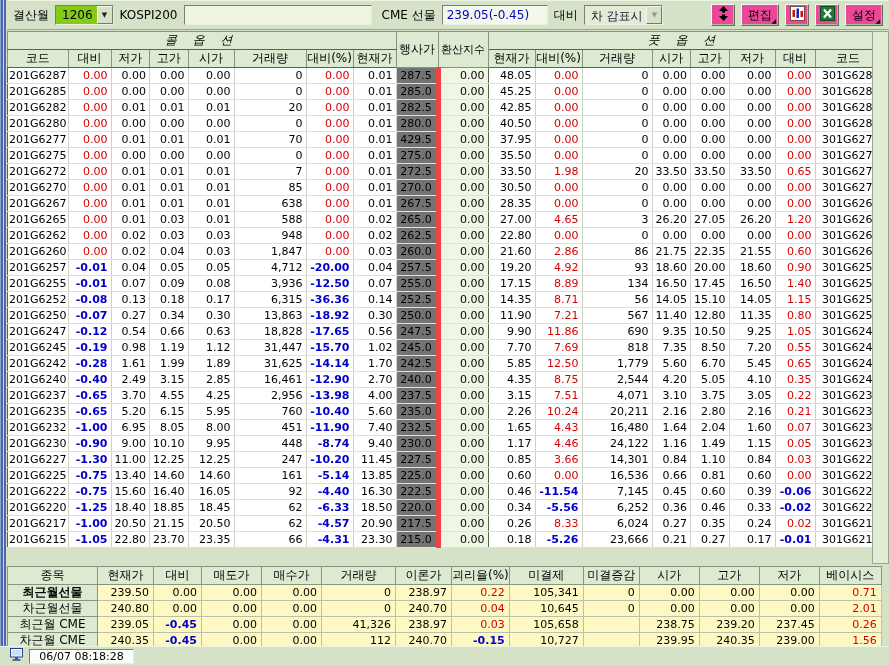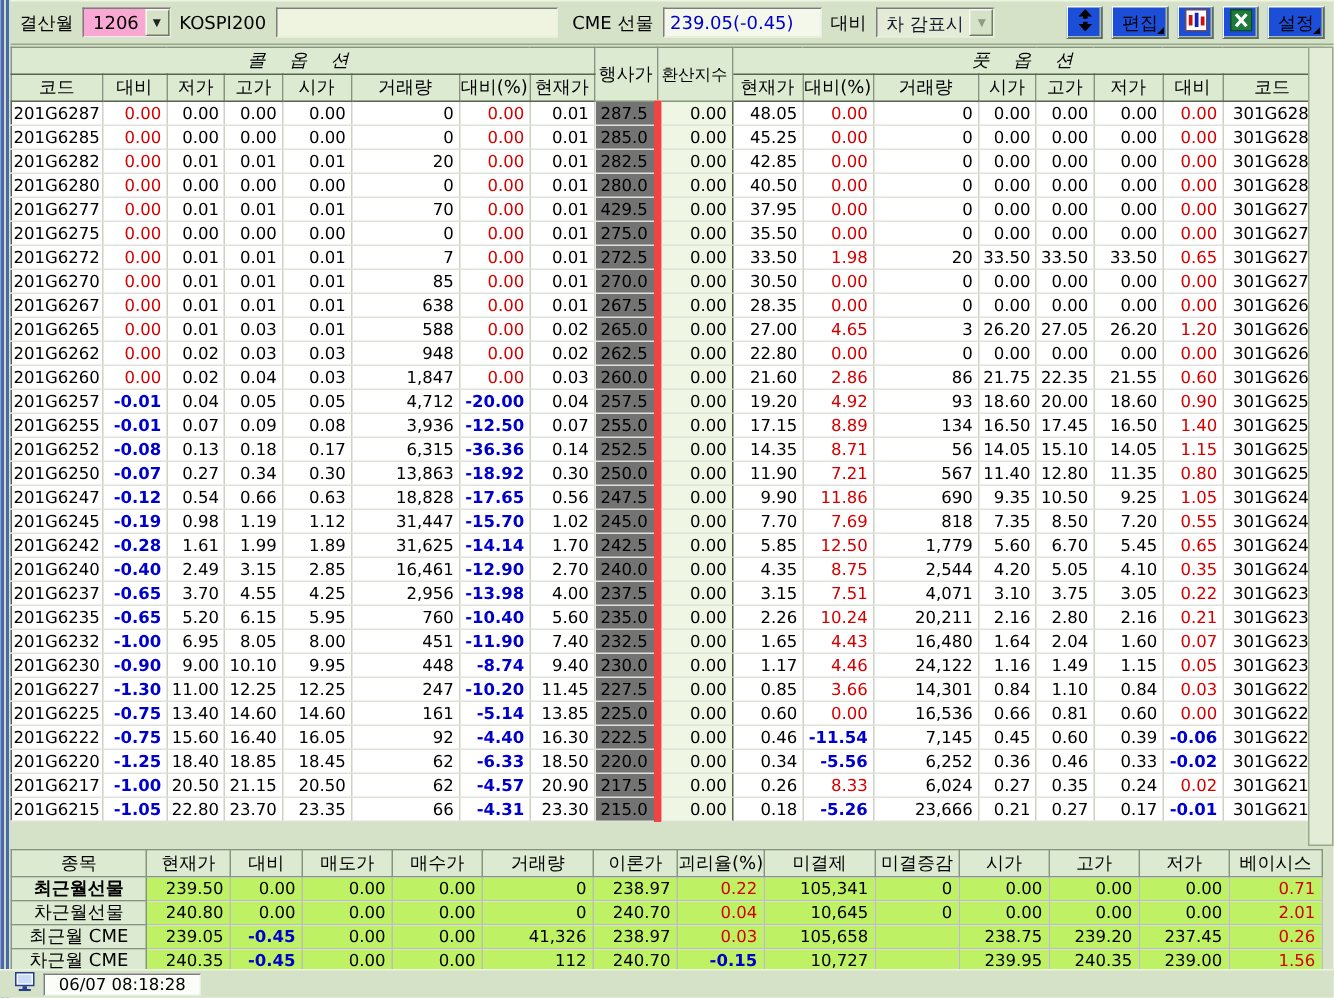--- a/index.html
+++ b/index.html
@@ -17,38 +17,38 @@
       #8ea4cc 0 1px, #4a68b0 1px 3px, #cfdcc0 3px 4px, #4a68b0 4px 6px, #d6e2c8 6px 7px);
   }
   
   .toolbar {
     position:absolute; left:7px; top:0; width:882px; height:30px;
     background:#d6e2c8;
     border-top:1px solid #eef4e2; border-bottom:1px solid #97a989;
     display:flex; align-items:center; padding:0 6px; gap:6px;
   }
   .lbl { font-size:12px; white-space:nowrap; }
-  .combo { display:inline-flex; height:20px; background:#f9a8d4;
+  .combo { display:inline-flex; height:20px; background:#84cc16;
     border:1px solid; border-color:#7c7c7c #e9efdf #e9efdf #7c7c7c; }
   .combo-val { padding:2px 4px 0 6px; font-size:12px; min-width:34px; }
   .combo-btn { width:16px; height:18px; background:#d6e2c8; text-align:center;
     font-size:7px; line-height:17px; color:#222;
     border:1px solid; border-color:#f4f8ee #6f7f64 #6f7f64 #f4f8ee; cursor:default; }
   .combo.disabled { background:#e4ecd8; }
   .combo.disabled .combo-val { color:#0f172a; }
   .combo.disabled .combo-btn { color:#8e9c86; }
   .txt-input { width:188px; height:20px; background:#eef4e0;
     border:1px solid; border-color:#7c7c7c #e9efdf #e9efdf #7c7c7c;
     font-family:inherit; font-size:12px; padding:0 4px; }
   .val-box { width:106px; height:20px; background:#f3f8ea;
     border:1px solid; border-color:#7c7c7c #e9efdf #e9efdf #7c7c7c;
     color:#0000cc; font-size:12px; padding:2px 4px; white-space:nowrap; }
   .tb-spacer { flex:1; }
   .tb-btn, .icon-btn {
-    height:22px; background:#1d4ed8; font-family:inherit; font-size:12px;
+    height:22px; background:#ec4899; font-family:inherit; font-size:12px;
     border:1px solid; border-color:#f6faf0 #5f6f56 #5f6f56 #f6faf0;
     box-shadow:inset -1px -1px 0 #aebc9e;
     display:inline-flex; align-items:center; justify-content:center;
     padding:0 6px; position:relative; cursor:default;
   }
   .icon-btn { width:24px; padding:0; }
   .submenu-mark { position:absolute; right:2px; bottom:1px; font-size:6px; line-height:6px; color:#000; }
   
   .opt-panel { position:absolute; left:7px; top:31px; }
   table { border-collapse:collapse; table-layout:fixed; }
@@ -74,21 +74,21 @@
     background:#e3ecd6; border:1px solid #97a989; }
   
   .fut-panel { position:absolute; left:7px; top:566px; }
   .fut-table { background:#fff; border:1px solid #55664d; }
   .fut-table th {
     background:#dcead2; font-weight:normal; font-size:12px;
     border:1px solid #86967c; height:15px; white-space:nowrap; overflow:hidden;
   }
   .fut-table td {
     height:15.8px; line-height:15px; padding:0 4px; white-space:nowrap; overflow:hidden;
-    border:1px solid #b9c2ae; text-align:right; background:#bef264; font-size:11px;
+    border:1px solid #b9c2ae; text-align:right; background:#fef9c3; font-size:11px;
   }
   .fut-table td.fut-name { background:#dcead2; text-align:center; font-size:12px;
     border:1px solid #86967c; }
   .fut-table td.bold { font-weight:bold; }
   
   .status-bar {
     position:absolute; left:0; bottom:0; width:889px; height:19px;
     background:#d6e2c8; border-top:1px solid #eef4e2;
     display:flex; align-items:center; padding-left:9px; gap:5px;
   }

